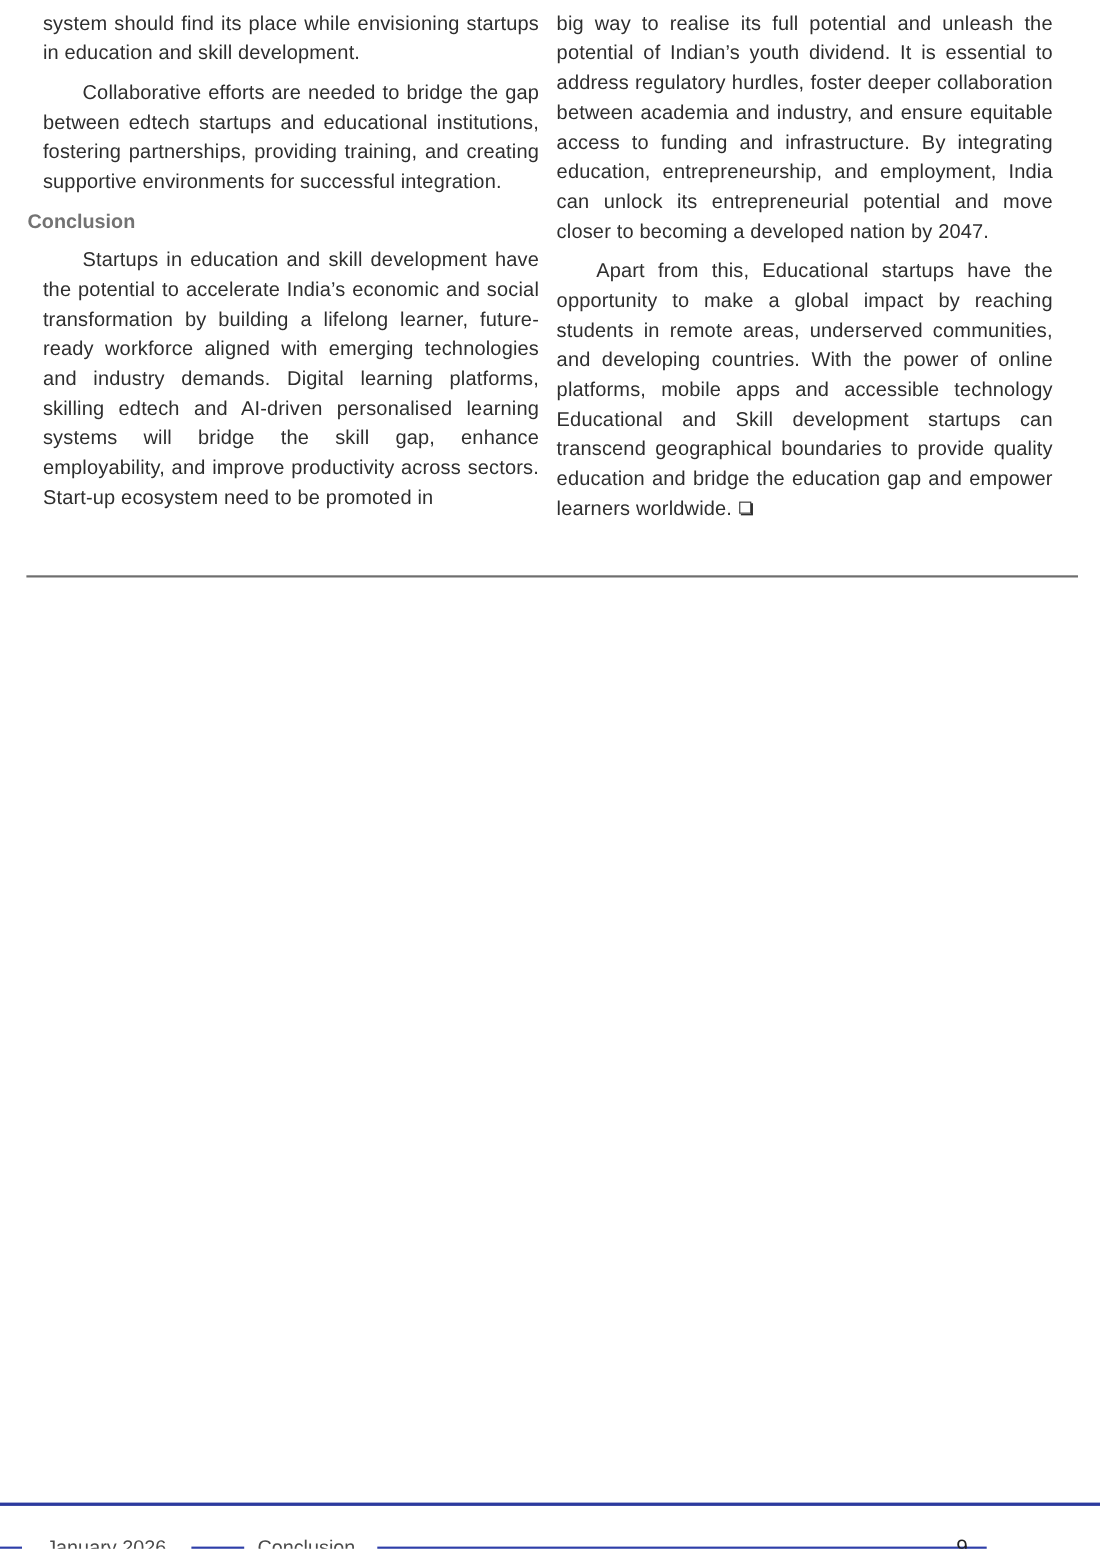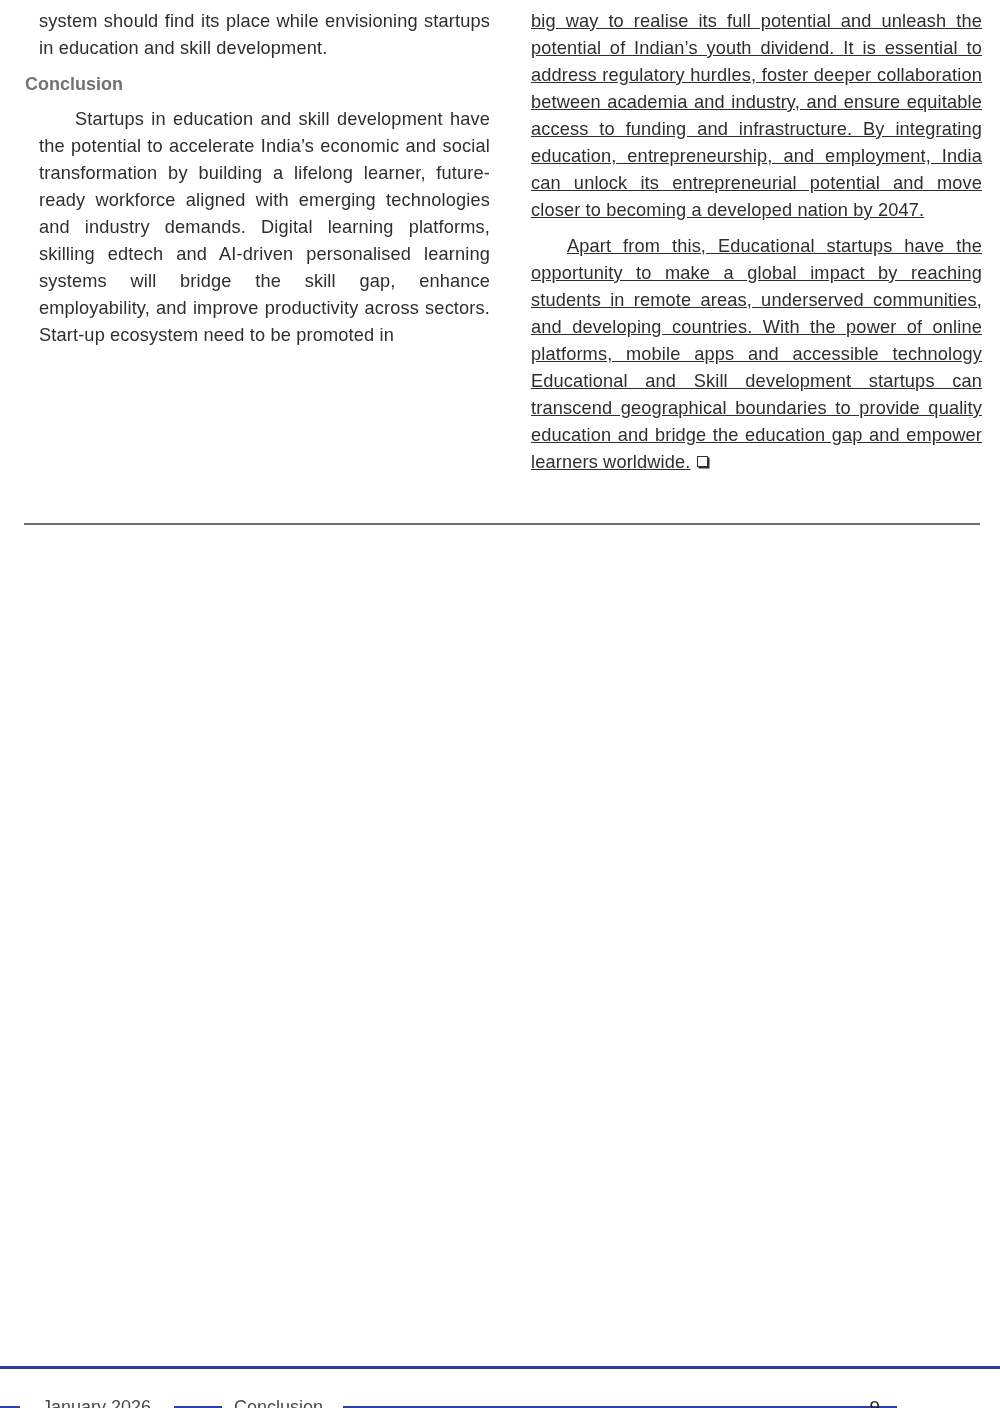--- a/index.html
+++ b/index.html
@@ -1,37 +1,38 @@
 <!DOCTYPE html>
 <html><head>
 <meta charset="utf-8">
 <style>
   html, body { margin: 0; padding: 0; background: #ffffff; }
   body { width: 1000px; height: 1408px; position: relative; overflow: hidden;
          font-family: "Liberation Sans", sans-serif; color: #2e2e2e; }
   .col { position: absolute; top: 8px; width: 465px; font-size: 18.2px; line-height: 27px; }
   .col-left { left: 25px; }
-  .col-right { left: 517px; text-decoration: underline; }
+  .col-right { left: 492px; }
   .col p { margin: 0 0 9px 14px; text-align: justify; letter-spacing: 0.15px; }
   .col p.indent { text-indent: 36px; }
   .heading { color: #737373; font-weight: bold; font-size: 18px; margin: 0 0 9px 0; line-height: 26px; }
   .end-mark { display: inline-block; width: 9px; height: 9px; border: 1.5px solid #2e2e2e;
               box-shadow: 1.5px 1.5px 0 #2e2e2e; margin-left: 6px; vertical-align: 1px; }
   .rule { position: absolute; left: 24px; width: 956px; top: 523px; height: 2px; background: #6e6e6e; }
   .footer-line { position: absolute; left: 0; width: 1000px; top: 1366px; height: 3px; background: #2c3a9e; }
   .footer { position: absolute; left: 0; top: 1372px; width: 904px; height: 26px; margin-top: 24px; }
   .bar { position: absolute; top: 10px; height: 8px; background: #2d3ea8; }
   .footer-text { position: absolute; top: 1px; font-size: 18px; color: #4a4a4a; }
   .page-num { position: absolute; top: 1px; right: 24px; font-size: 19px; color: #222; }
 </style>
 </head>
 <body>
 
 <div class="col col-left">
   <p>system should find its place while envisioning startups in education and skill development.</p>
+  <p class="indent">Collaborative efforts are needed to bridge the gap between edtech startups and educational institutions, fostering partnerships, providing training, and creating supportive environments for successful integration.</p>
   <div class="heading">Conclusion</div>
   <p class="indent">Startups in education and skill development have the potential to accelerate India’s economic and social transformation by building a lifelong learner, future-ready workforce aligned with emerging technologies and industry demands. Digital learning platforms, skilling edtech and AI-driven personalised learning systems will bridge the skill gap, enhance employability, and improve productivity across sectors. Start-up ecosystem need to be promoted in</p>
 </div>
 
 <div class="col col-right">
   <p>big way to realise its full potential and unleash the potential of Indian’s youth dividend. It is essential to address regulatory hurdles, foster deeper collaboration between academia and industry, and ensure equitable access to funding and infrastructure. By integrating education, entrepreneurship, and employment, India can unlock its entrepreneurial potential and move closer to becoming a developed nation by 2047.</p>
   <p class="indent"><span>Apart from this, Educational startups have the opportunity to make a global impact by reaching students in remote areas, underserved communities, and developing countries. With the power of online platforms, mobile apps and accessible technology Educational and Skill development startups can transcend geographical boundaries to provide quality education and bridge the education gap and empower learners worldwide.</span><span class="end-mark"></span></p>
 </div>
 
 <div class="rule"></div>

